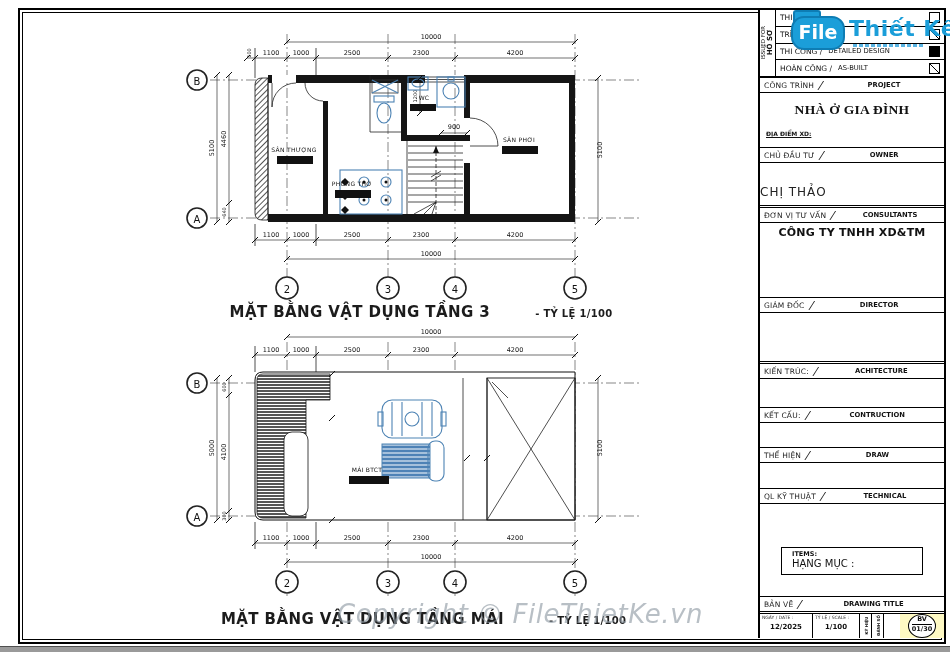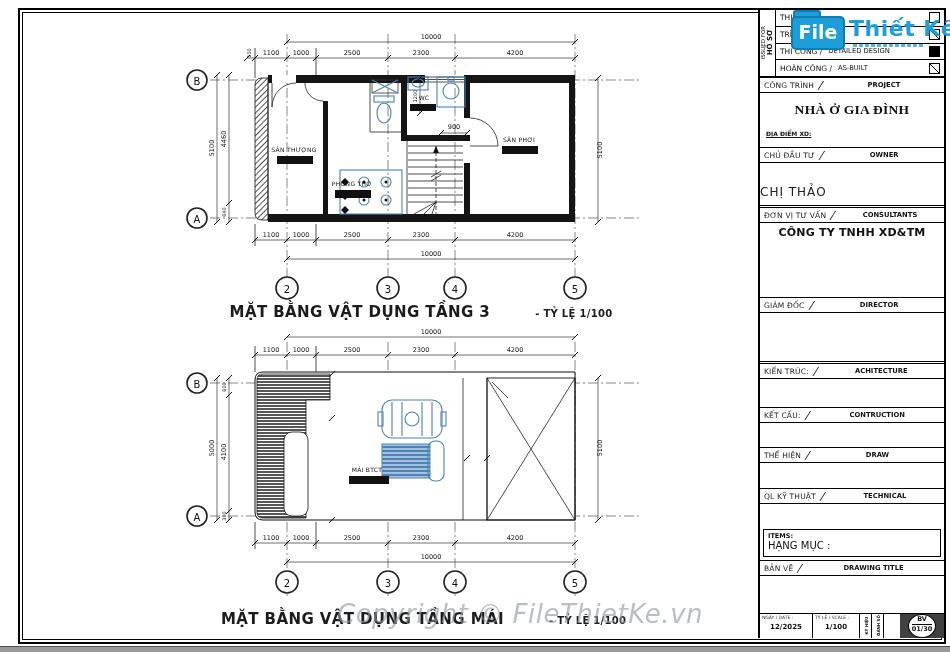--- a/index.html
+++ b/index.html
@@ -50,40 +50,40 @@
   .hrow .viet{letter-spacing:.2px;color:#222;}
   .hrow .sl{margin:0 5px;font-size:11px;transform:skewX(-18deg);}
   .hrow .eng{font-weight:bold;font-size:6.8px;flex:1;text-align:center;}
   .dbl{border-top:3px double #000;}
   .cell{position:relative;}
   .pname{font-size:13.5px;font-weight:bold;text-align:center;padding-top:9px;letter-spacing:.3px;font-family:Liberation Serif, serif;}
   .loc{font-size:6px;font-weight:bold;text-decoration:underline;padding:12px 0 0 6px;}
   .owner-name{font-size:12px;text-align:left;padding-top:22px;letter-spacing:1px;color:#222;}
   .cons-name{font-size:11px;font-weight:bold;text-align:center;padding-top:3px;letter-spacing:.2px;}
   .spacer{display:block;}
-  .items-box{margin:3px;border:1px solid #000;height:22px;padding:2px 4px;}
+  .items-box{margin:21px;border:1px solid #000;height:22px;padding:2px 10px;}
   .items-box .i1{font-size:6.5px;font-weight:bold;}
   .items-box .i2{font-size:10px;font-weight:normal;}
   .bstrip{position:absolute;left:0;bottom:0;right:0;height:24px;border-top:1px solid #000;display:flex;}
   .bcell{border-right:1px solid #000;position:relative;}
   .bcell .lab{font-size:4.5px;color:#333;padding:1px 2px 0;display:block;}
   .bcell .val{font-size:7px;font-weight:bold;text-align:center;display:block;margin-top:3px;}
   .bc1{width:52px;} .bc2{width:46px;}
   .vnarrow{width:11px;position:relative;}
   .vnarrow span{position:absolute;left:-9px;top:9px;width:30px;transform:rotate(-90deg);
         font-size:4px;font-weight:bold;text-align:center;}
-  .bvcell{flex:1;background:#404040;display:flex;align-items:center;justify-content:center;border-right:none;margin-left:16px;}
+  .bvcell{flex:1;background:#fef9c3;display:flex;align-items:center;justify-content:center;border-right:none;margin-left:16px;}
   .bvcircle{width:26px;height:22px;background:#fff;border:1.5px solid #000;border-radius:50%;
         text-align:center;font-size:6.5px;font-weight:bold;line-height:1.4;}
   .bvcircle .ln{border-top:1px solid #000;display:block;width:80%;margin:0 auto;}
 
   
   .logo{position:absolute;left:789px;top:8px;width:158px;height:48px;z-index:50;}
   .folder{position:absolute;left:2px;top:8px;width:50px;height:30px;background:#1b9ed9;
-        border:2px solid #0e7db4;border-radius:5px;color:#fff;font-weight:bold;font-size:19px;
+        border:2px solid #0e7db4;border-radius:13px;color:#fff;font-weight:bold;font-size:19px;
         text-align:center;line-height:28px;}
   .folder-tab{position:absolute;left:4px;top:2px;width:24px;height:10px;background:#1b9ed9;
         border:2px solid #0e7db4;border-radius:3px 3px 0 0;}
   .brand{position:absolute;left:60px;top:8px;font-size:22px;font-weight:800;color:#1b9ed9;
         letter-spacing:.5px;white-space:nowrap;}
   .tagline{position:absolute;left:64px;top:36px;width:72px;height:3px;
         background:repeating-linear-gradient(90deg,#5ab5e4 0 4px,transparent 4px 6px);}
 </style>
 </head>
 <body>

